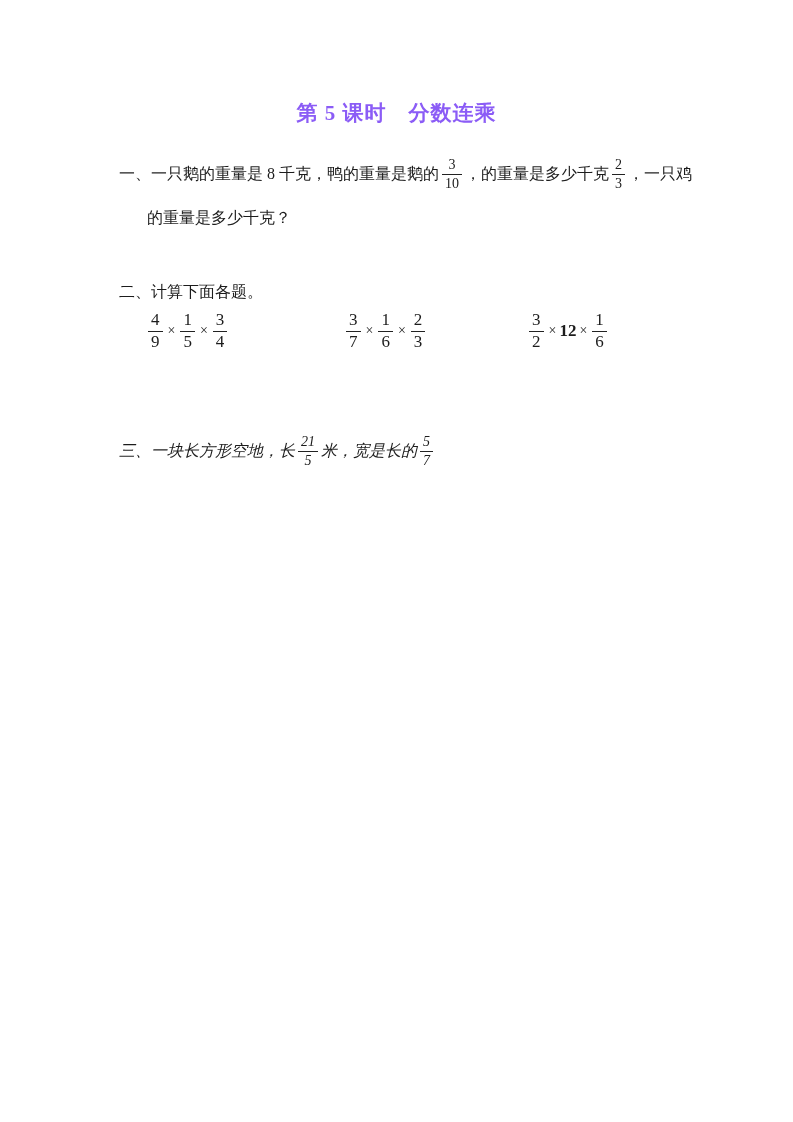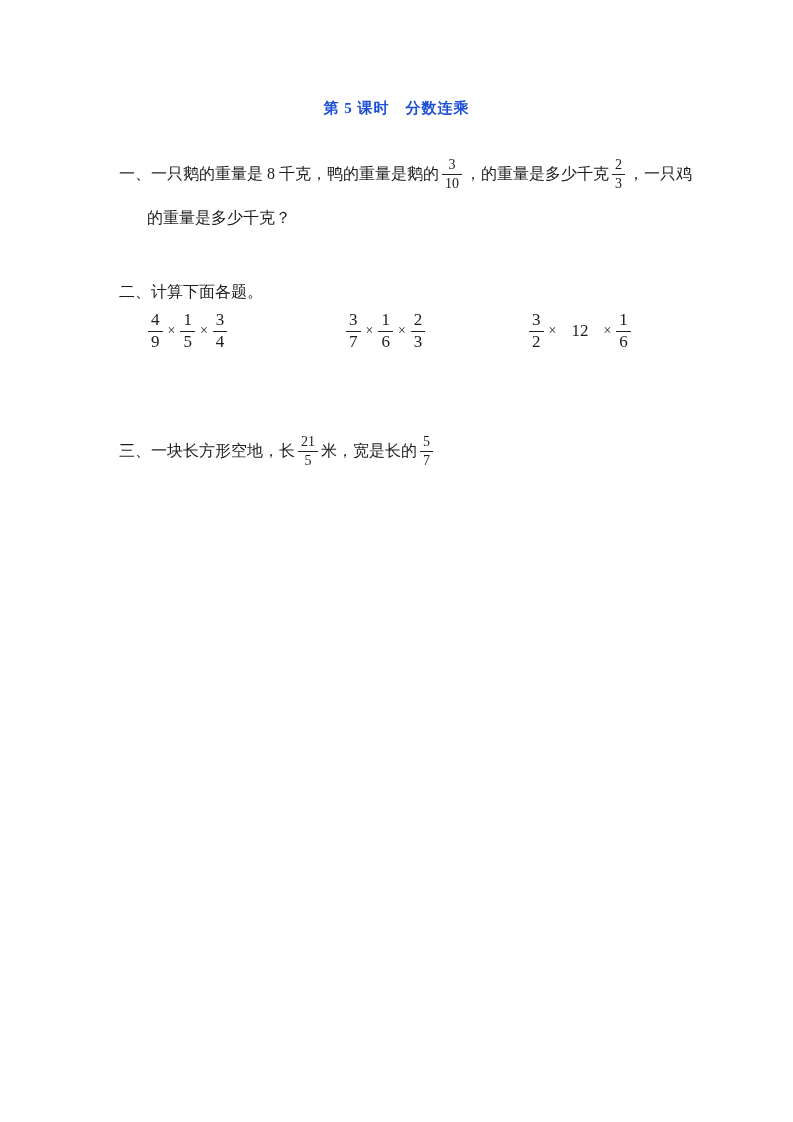--- a/index.html
+++ b/index.html
@@ -10,37 +10,37 @@
     background:#ffffff;
     font-family:"Liberation Serif","DejaVu Serif",serif;
     color:#1c1c1c;
     overflow:hidden;
   }
   .title{
     position:absolute;
     top:99px;left:0;width:100%;
     margin:0;
     text-align:center;
-    font-size:15px;
+    font-size:21px;
     font-weight:bold;
     letter-spacing:1px;
-    color:#1d4ed8;
+    color:#8b5cf6;
   }
   .line{
     position:absolute;
     display:flex;
     align-items:center;
     white-space:nowrap;
     font-size:16px;
     line-height:1.3;
   }
   .p1-line1{left:119px;top:149px;height:50px;}
   .p1-line2{left:147px;top:207px;height:22px;}
   .s2-header{left:119px;top:281px;height:22px;align-items:center;}
-  .p3-line{left:119px;top:425px;height:52px;}
+  .p3-line{left:119px;top:425px;height:52px;font-style:italic;}
   .expr{
     position:absolute;
     top:311px;
     display:flex;
     align-items:center;
     font-size:17px;
   }
   .expr1{left:145px;}
   .expr2{left:343px;}
   .expr3{left:526px;}
@@ -49,21 +49,21 @@
     flex-direction:column;
     align-items:stretch;
     text-align:center;
     margin:0 3px;
     line-height:1.1;
   }
   .frac .num{display:block;border-bottom:1.4px solid #222;padding:0 3px 1px;}
   .frac .den{display:block;padding:1px 3px 0;}
   .frac-sm{font-size:14px;}
   .op{margin:0 2px;font-size:14px;}
-  .whole{margin:0 13px;}
+  .whole{margin:0 1px;font-weight:bold;}
   .seg{display:inline-block;}
 </style>
 </head>
 <body>
 
 <div class="page">
 
   <h1 class="title">第 5 课时　分数连乘</h1>
 
   <div class="line p1-line1">

